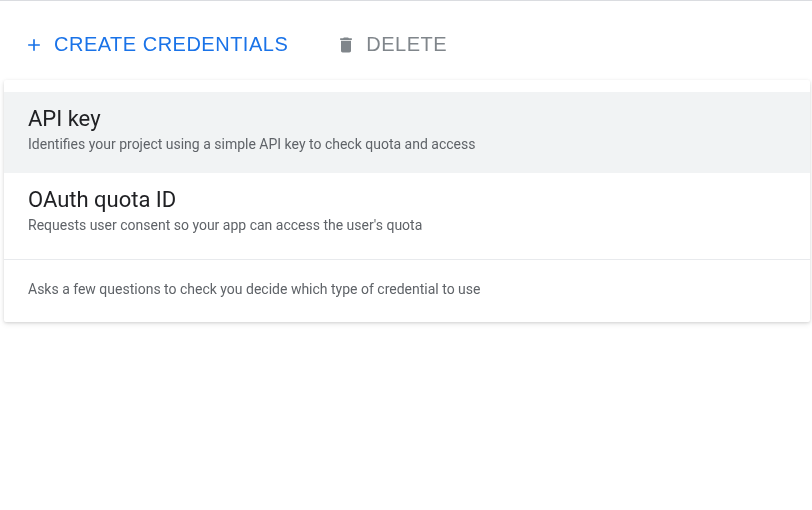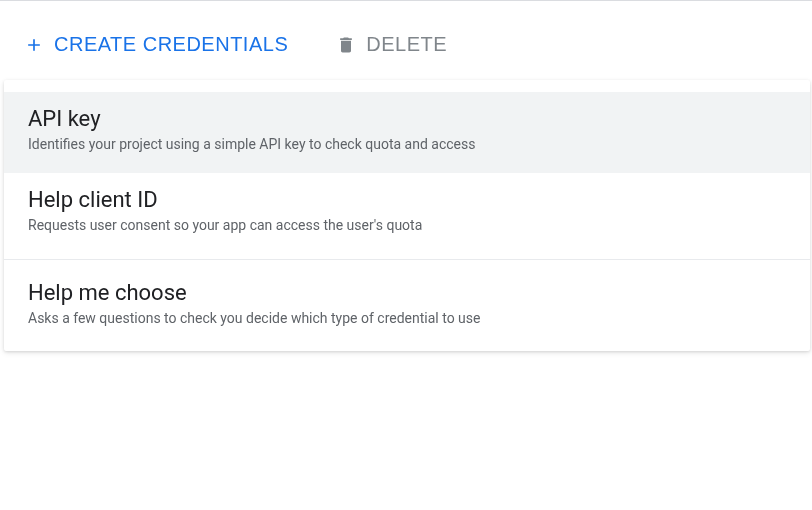--- a/index.html
+++ b/index.html
@@ -113,21 +113,20 @@
     <span>DELETE</span>
   </button>
 </div>
 
 <div class="dropdown-menu">
   <div class="menu-item hover">
     <div class="menu-item-title">API key</div>
     <div class="menu-item-desc">Identifies your project using a simple API key to check quota and access</div>
   </div>
   <div class="menu-item">
-    <div class="menu-item-title">Help client ID</div>
+    <div class="menu-item-title">OAuth quota ID</div>
     <div class="menu-item-desc">Requests user consent so your app can access the user's quota</div>
   </div>
   <div class="menu-divider"></div>
   <div class="menu-item">
-    <div class="menu-item-title">Help me choose</div>
     <div class="menu-item-desc">Asks a few questions to check you decide which type of credential to use</div>
   </div>
 </div>
 
 </body></html>

